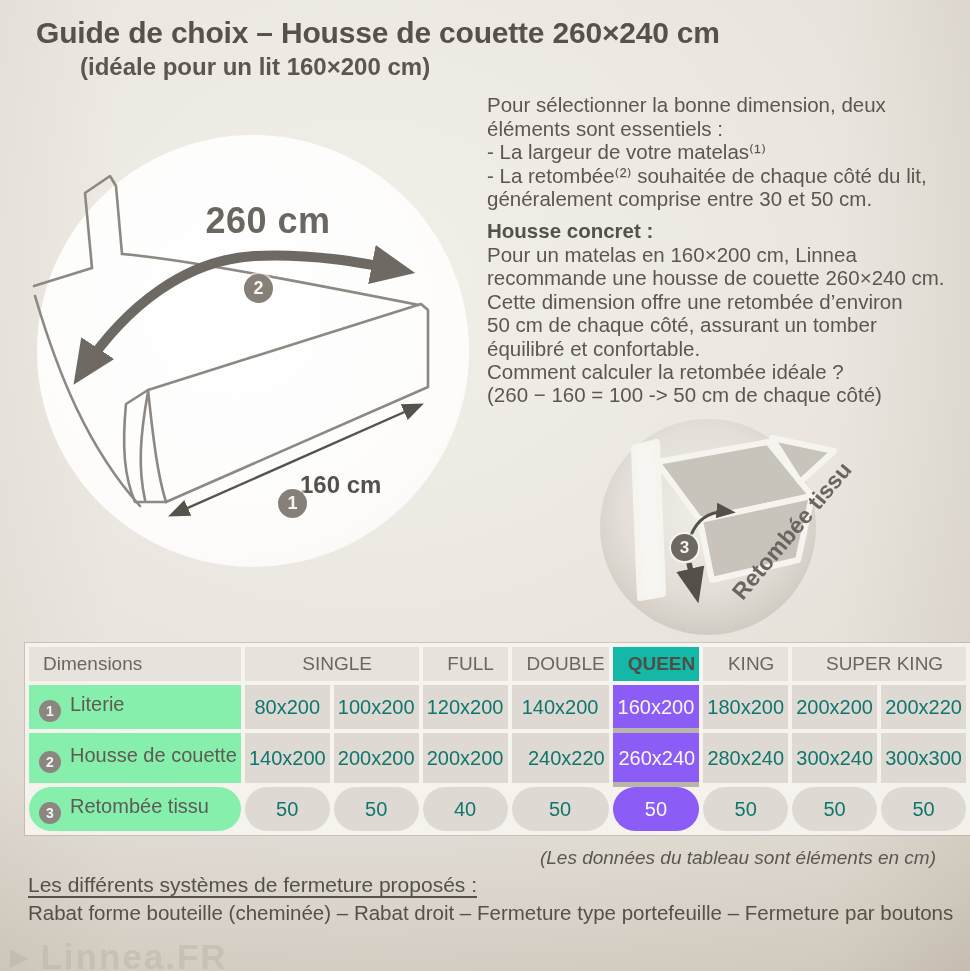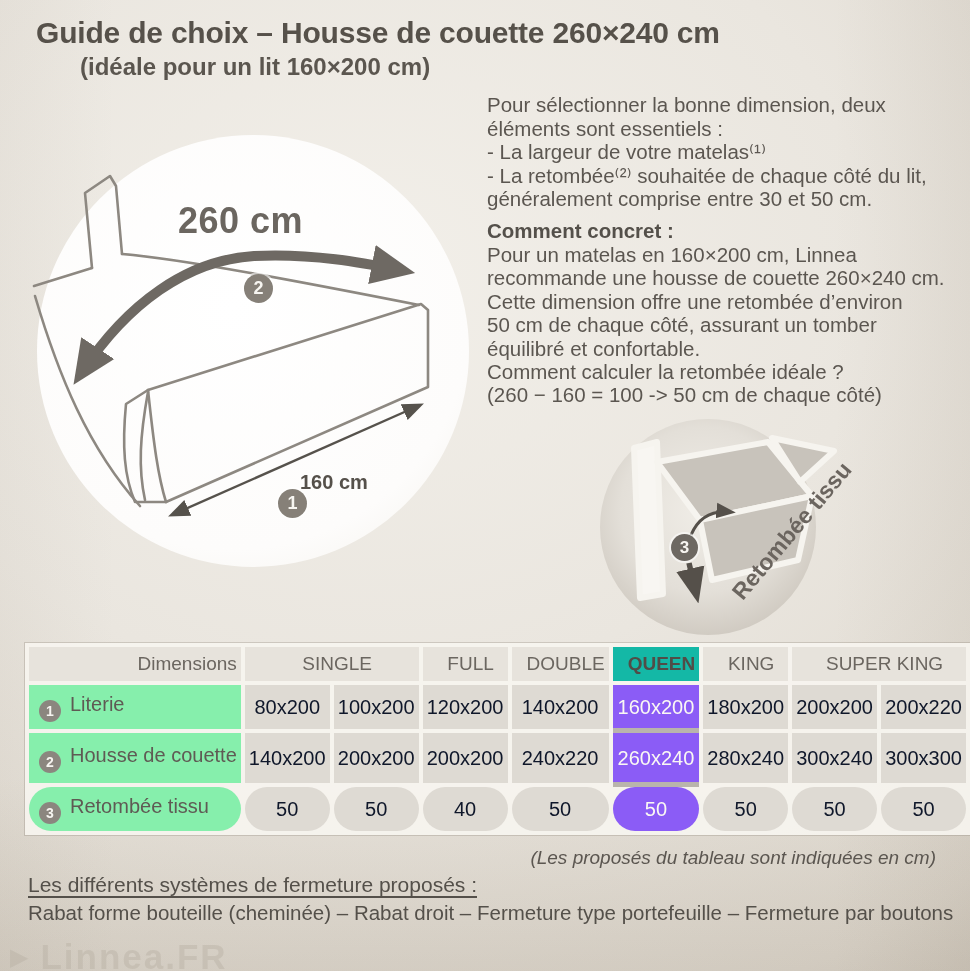--- a/index.html
+++ b/index.html
@@ -21,23 +21,23 @@
 
   
   .intro { left:487px; top:93px; width:480px; font-size:20.5px; line-height:23.6px;
            color:#5b5650; white-space:pre-line; }
   .example-heading { left:487px; top:219px; font-size:20.5px; font-weight:700; color:#54504a; }
   .example-text { left:487px; top:243px; width:480px; font-size:20.5px; line-height:23.4px;
                   color:#5b5650; white-space:pre-line; }
 
   
   .main-diagram-svg { left:22px; top:116px; }
-  .dim-260 { left:178px; top:200px; width:180px; 
+  .dim-260 { left:178px; top:200px; width:180px; text-align:center;
              font-size:36px; font-weight:700; color:#6b6660; letter-spacing:0.5px; }
-  .dim-160 { left:300px; top:471px; font-size:20px; font-weight:700; color:#55504a; }
+  .dim-160 { left:300px; top:471px; font-size:24px; font-weight:700; color:#55504a; }
   .badge-float {
     width:29px; height:29px; border-radius:50%; background:#868078; color:#f7f5f1;
     display:flex; align-items:center; justify-content:center;
     font-size:18px; font-weight:700; box-shadow:0 0 0 2px rgba(255,255,255,0.55);
   }
   .badge-2 { left:244px; top:274px; }
   .badge-1 { left:278px; top:489px; }
   .badge-3 { left:671px; top:534px; width:27px; height:27px; background:#6d6862; font-size:17px; }
 
   
@@ -49,29 +49,29 @@
   table.size-table {
     position:absolute; left:25px; top:643px;
     border-collapse:separate; border-spacing:4px;
     background:rgba(247,245,240,0.9);
     box-shadow:0 0 0 1px rgba(150,140,128,0.35);
   }
   .size-table th, .size-table td { text-align:center; vertical-align:middle; padding:0 4px; }
   .size-table thead th {
     height:34px; background:#e7e3dc; font-size:19px; font-weight:500; color:#6b6660;padding-left:15px;
   }
-  .size-table thead th.dims { width:182px; text-align:right; padding-left:14px;margin-top:24px; }
+  .size-table thead th.dims { width:182px; text-align:left; padding-left:14px;margin-top:24px; }
   .size-table thead th.queen { background:#14b8a6; color:#514d47; font-weight:700; }
   .size-table tbody th {
     background:#86efac; text-align:left; padding-left:10px;
     font-weight:400; font-size:20px; color:#5f5a54; white-space:nowrap;
   }
-  .size-table tbody td { background:#dedad3; width:85px; font-size:20px; color:#0f172a; }
+  .size-table tbody td { background:#dedad3; width:85px; font-size:20px; color:#0f766e; }
   .size-table tr.r1 td, .size-table tr.r1 th { height:44px; }
-  .size-table tr.r2 td, .size-table tr.r2 th { height:50px; }
+  .size-table tr.r2 td, .size-table tr.r2 th { height:50px;text-align:right; }
   .size-table tr.r3 td, .size-table tr.r3 th { height:44px;border-radius:22px; }
   .size-table td.hl { background:#8b5cf6; color:#faf8f4; font-weight:500; position:relative; }
   .size-table td.hl.ext::after {
     content:""; position:absolute; left:0; top:-5px; width:100%; height:5px; background:#b9b4ac;
   }
   .num-badge {
     display:inline-flex; width:22px; height:22px; border-radius:50%;
     background:#8b867f; color:#f6f4f0; font-size:14px; font-weight:700;
     align-items:center; justify-content:center; margin-right:9px; vertical-align:-5px;
   }
@@ -89,21 +89,21 @@
 <body>
 
 <div class="abs title">Guide de choix – Housse de couette 260×240 cm</div>
 <div class="abs subtitle">(idéale pour un lit 160×200 cm)</div>
 
 <div class="abs intro">Pour sélectionner la bonne dimension, deux
 éléments sont essentiels :
 - La largeur de votre matelas⁽¹⁾
 - La retombée⁽²⁾ souhaitée de chaque côté du lit,
 généralement comprise entre 30 et 50 cm.</div>
-<div class="abs example-heading">Comment concret :</div>
+<div class="abs example-heading">Housse concret :</div>
 <div class="abs example-text">Pour un matelas en 160×200 cm, Linnea
 recommande une housse de couette 260×240 cm.
 Cette dimension offre une retombée d’environ
 50 cm de chaque côté, assurant un tomber
 équilibré et confortable.
 Comment calculer la retombée idéale ?
 (260 − 160 = 100  -&gt; 50 cm de chaque côté)</div>
 
 <svg class="abs main-diagram-svg" width="462" height="466" viewBox="0 0 462 466">
   <defs>
@@ -204,16 +204,16 @@
       <td>40</td>
       <td>50</td>
       <td class="hl ext">50</td>
       <td>50</td>
       <td>50</td>
       <td>50</td>
     </tr>
   </tbody>
 </table>
 
-<div class="abs table-note">(Les proposés du tableau sont indiquées en cm)</div>
+<div class="abs table-note">(Les données du tableau sont éléments en cm)</div>
 <div class="abs closures-heading">Les différents systèmes de fermeture proposés :</div>
 <div class="abs closures-text">Rabat forme bouteille (cheminée) – Rabat droit – Fermeture type portefeuille – Fermeture par boutons</div>
 <div class="abs watermark"><span class="play">▶</span><span>Linnea.FR</span></div>
 
 </body></html>

